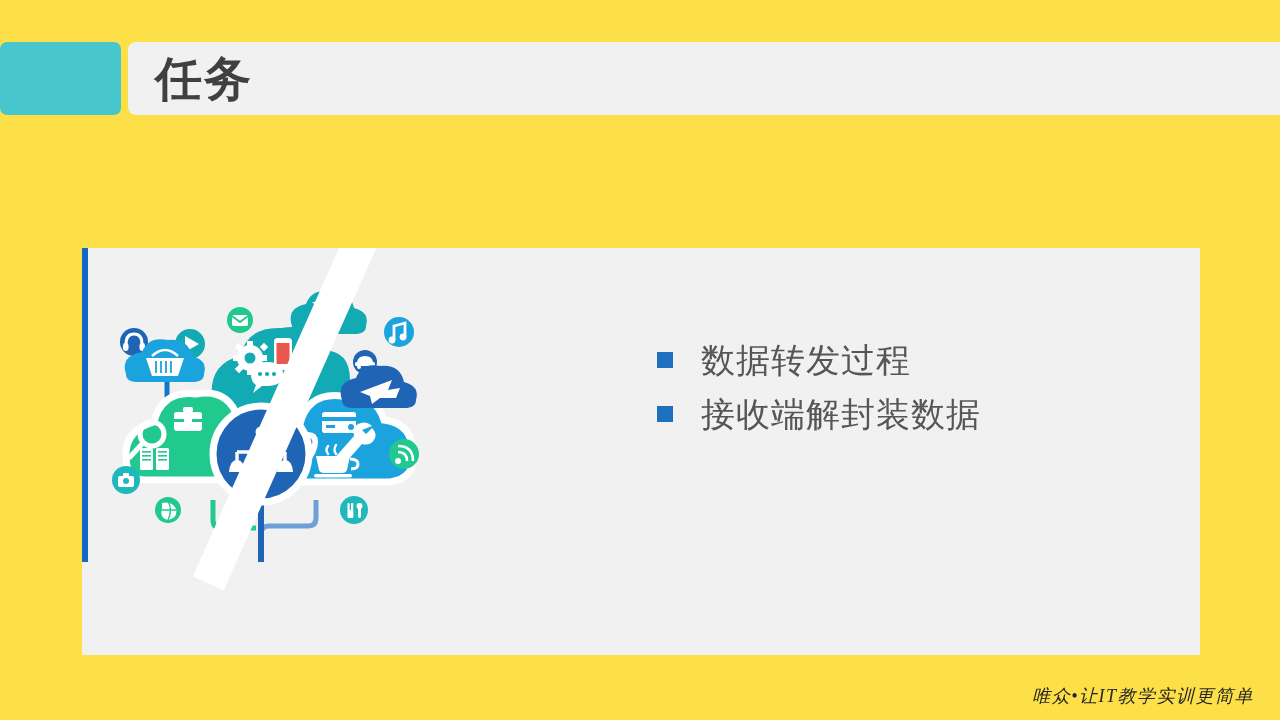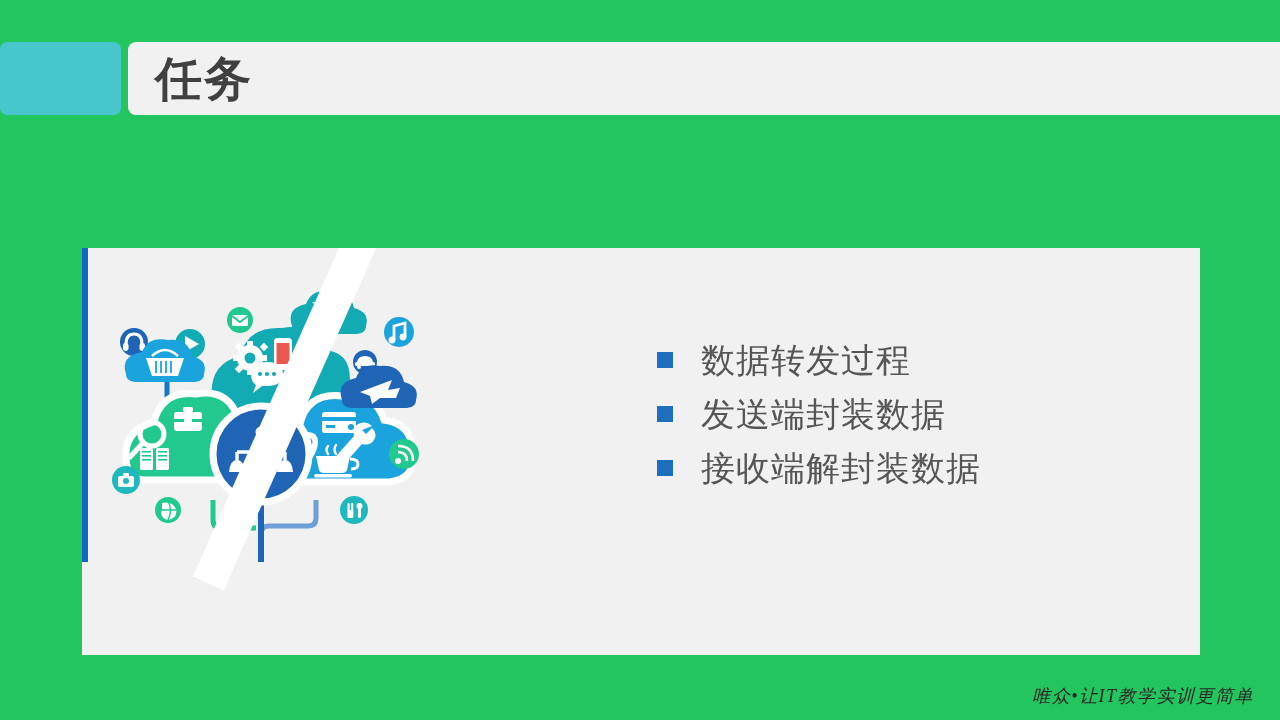--- a/index.html
+++ b/index.html
@@ -9,21 +9,21 @@
     height: 720px;
     background: #ffffff;
     font-family: "Liberation Sans", sans-serif;
     overflow: hidden;
   }
 
   .slide {
     position: relative;
     width: 1280px;
     height: 720px;
-    background: #22c55e;
+    background: #fde047;
   }
 
   
   .header-band {
     position: absolute;
     left: 0;
     top: 42px;
     width: 1280px;
     height: 73px;
   }
@@ -393,24 +393,20 @@
       </svg>
     </div>
 
     <div class="bullets">
       <div class="bullet-row">
         <span class="bullet-sq"></span>
         <span class="bullet-text">数据转发过程</span>
       </div>
       <div class="bullet-row">
         <span class="bullet-sq"></span>
-        <span class="bullet-text">发送端封装数据</span>
-      </div>
-      <div class="bullet-row">
-        <span class="bullet-sq"></span>
         <span class="bullet-text">接收端解封装数据</span>
       </div>
     </div>
 
   </div>
 
   <div class="footer-logo">唯众•让IT教学实训更简单</div>
 
 </div>
 

